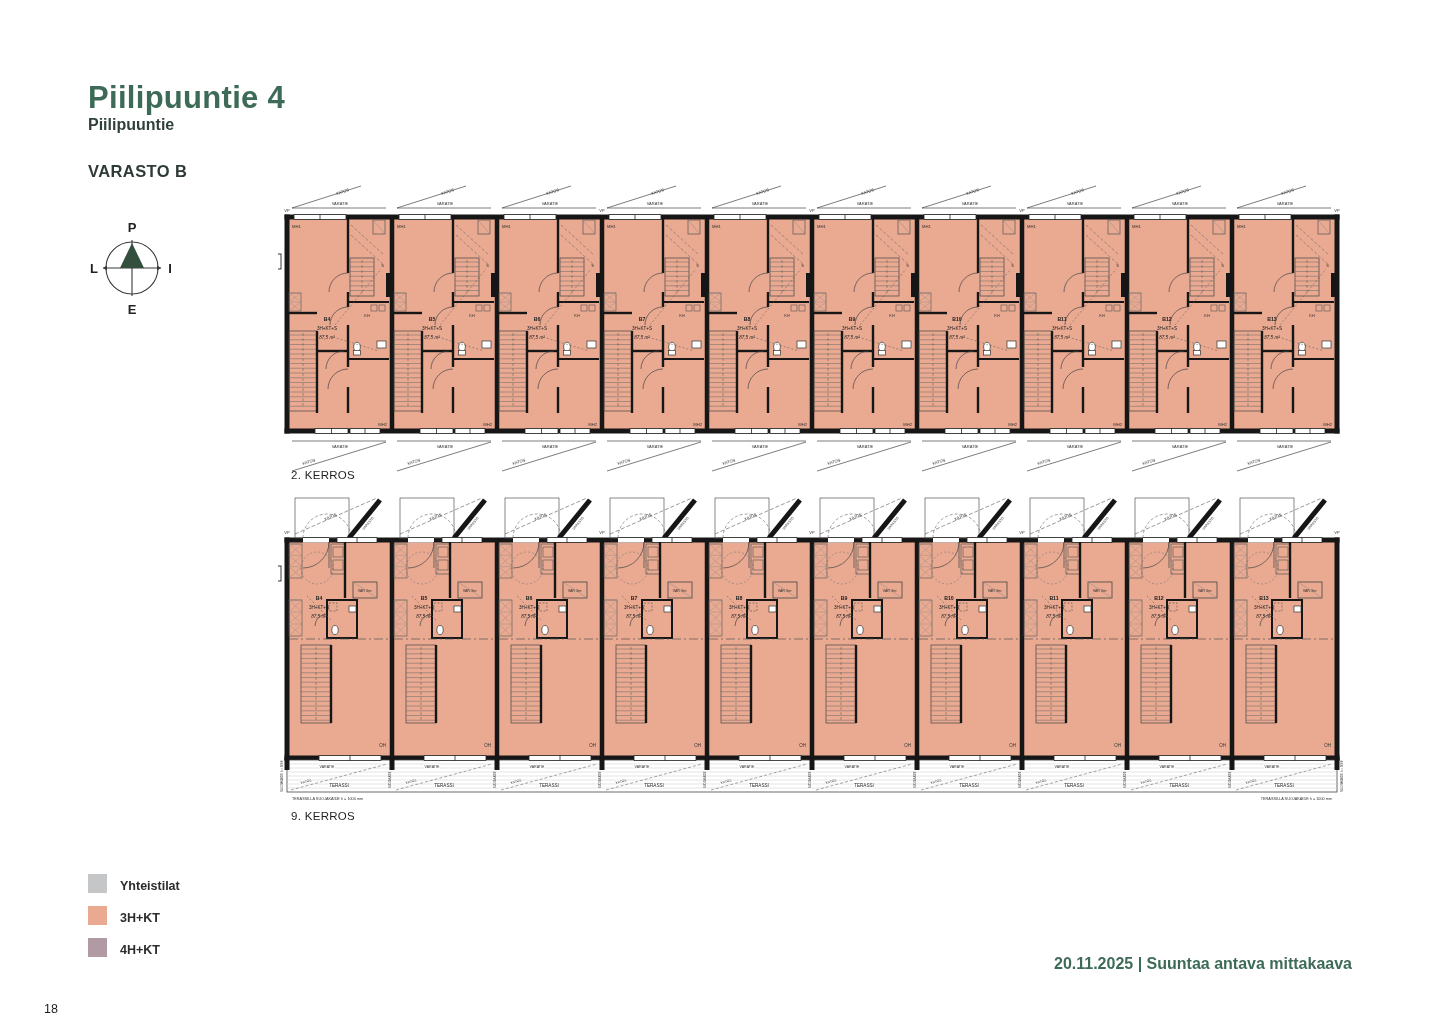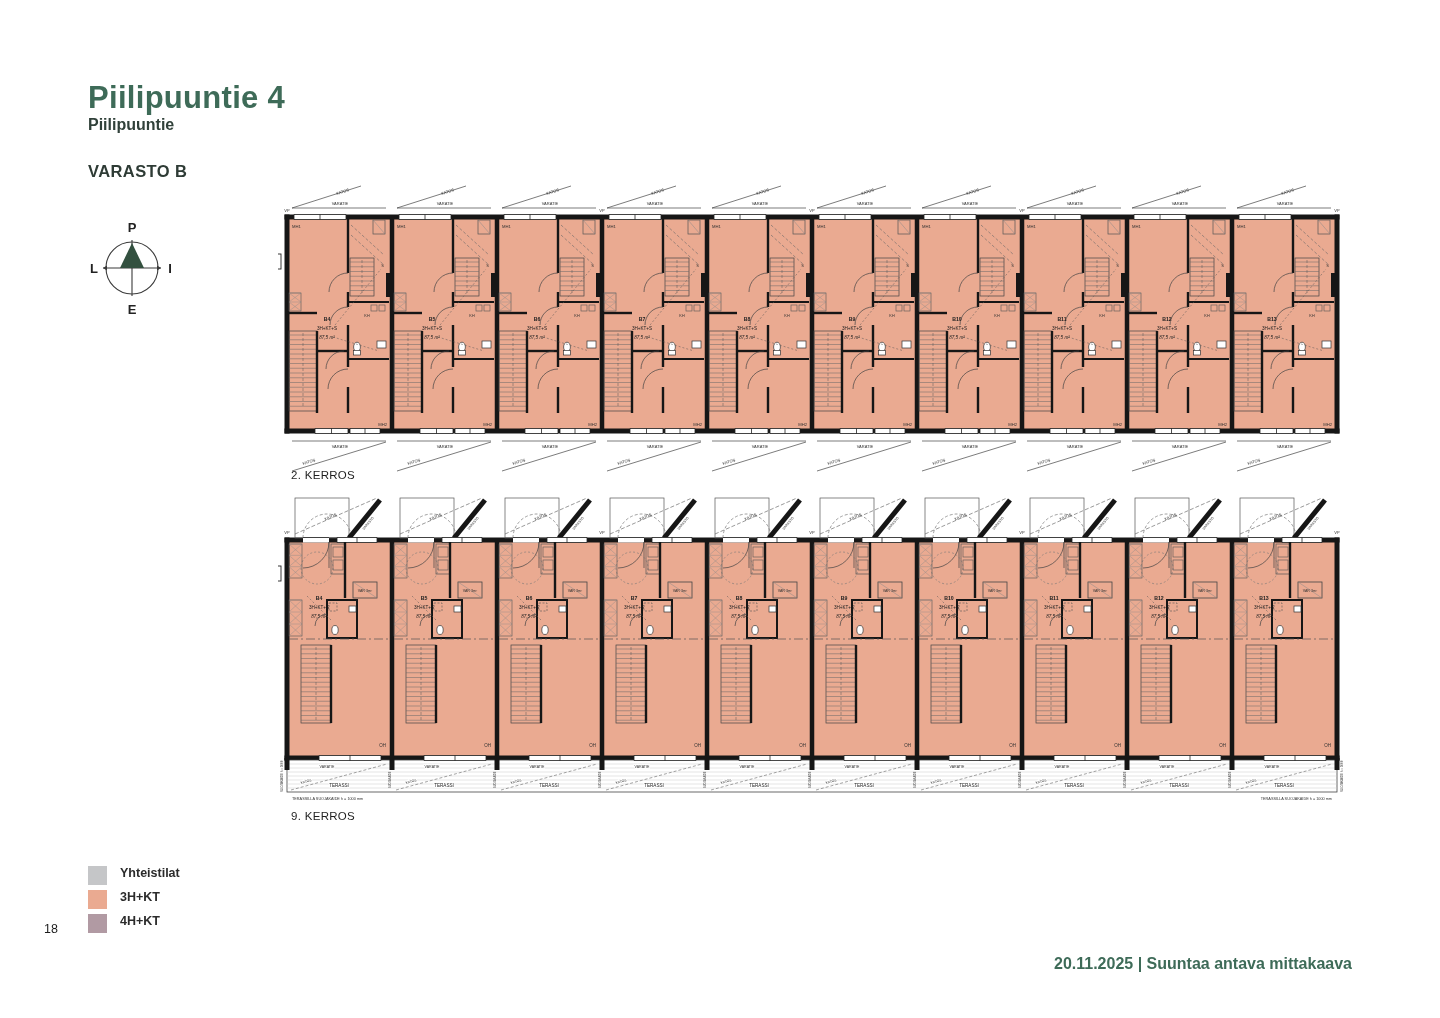--- a/index.html
+++ b/index.html
@@ -4,24 +4,24 @@
 <style>
   html,body{margin:0;padding:0;background:#fff;}
   .sheet{position:relative;width:1440px;height:1018px;background:#ffffff;
          font-family:"Liberation Sans",sans-serif;overflow:hidden;}
   .abs{position:absolute;}
   .page-title{left:88px;top:80px;font-size:31px;font-weight:700;color:#3E6B58;letter-spacing:.3px;}
   .page-subtitle{left:88px;top:116px;font-size:16px;font-weight:600;color:#31413A;}
   .building-title{left:88px;top:162px;font-size:16.5px;font-weight:700;color:#2E3B35;letter-spacing:.4px;}
   .plan-caption{font-size:11.5px;color:#1f1f1f;letter-spacing:.3px;}
   .legend{left:88px;top:866px;display:flex;flex-direction:column;gap:5px;}
-  .legend-row{display:flex;align-items:flex-start;gap:13px;}
+  .legend-row{display:flex;align-items:flex-end;gap:13px;margin-top:8px;}
   .legend-swatch{width:19px;height:19px;}
   .legend-label{font-size:12.5px;font-weight:600;color:#2b2b2b;}
-  .page-number{left:44px;top:922px;font-size:12.5px;color:#1c1c1c;}
+  .page-number{left:44px;top:1002px;font-size:12.5px;color:#1c1c1c;}
   .footer-text{right:88px;top:955px;font-size:16px;font-weight:700;color:#3E6B58;}
   svg text{font-family:"Liberation Sans",sans-serif;}
 </style>
 </head>
 <body>
 
 <div class="sheet">
 
   <div class="abs page-title">Piilipuuntie 4</div>
   <div class="abs page-subtitle">Piilipuuntie</div>

